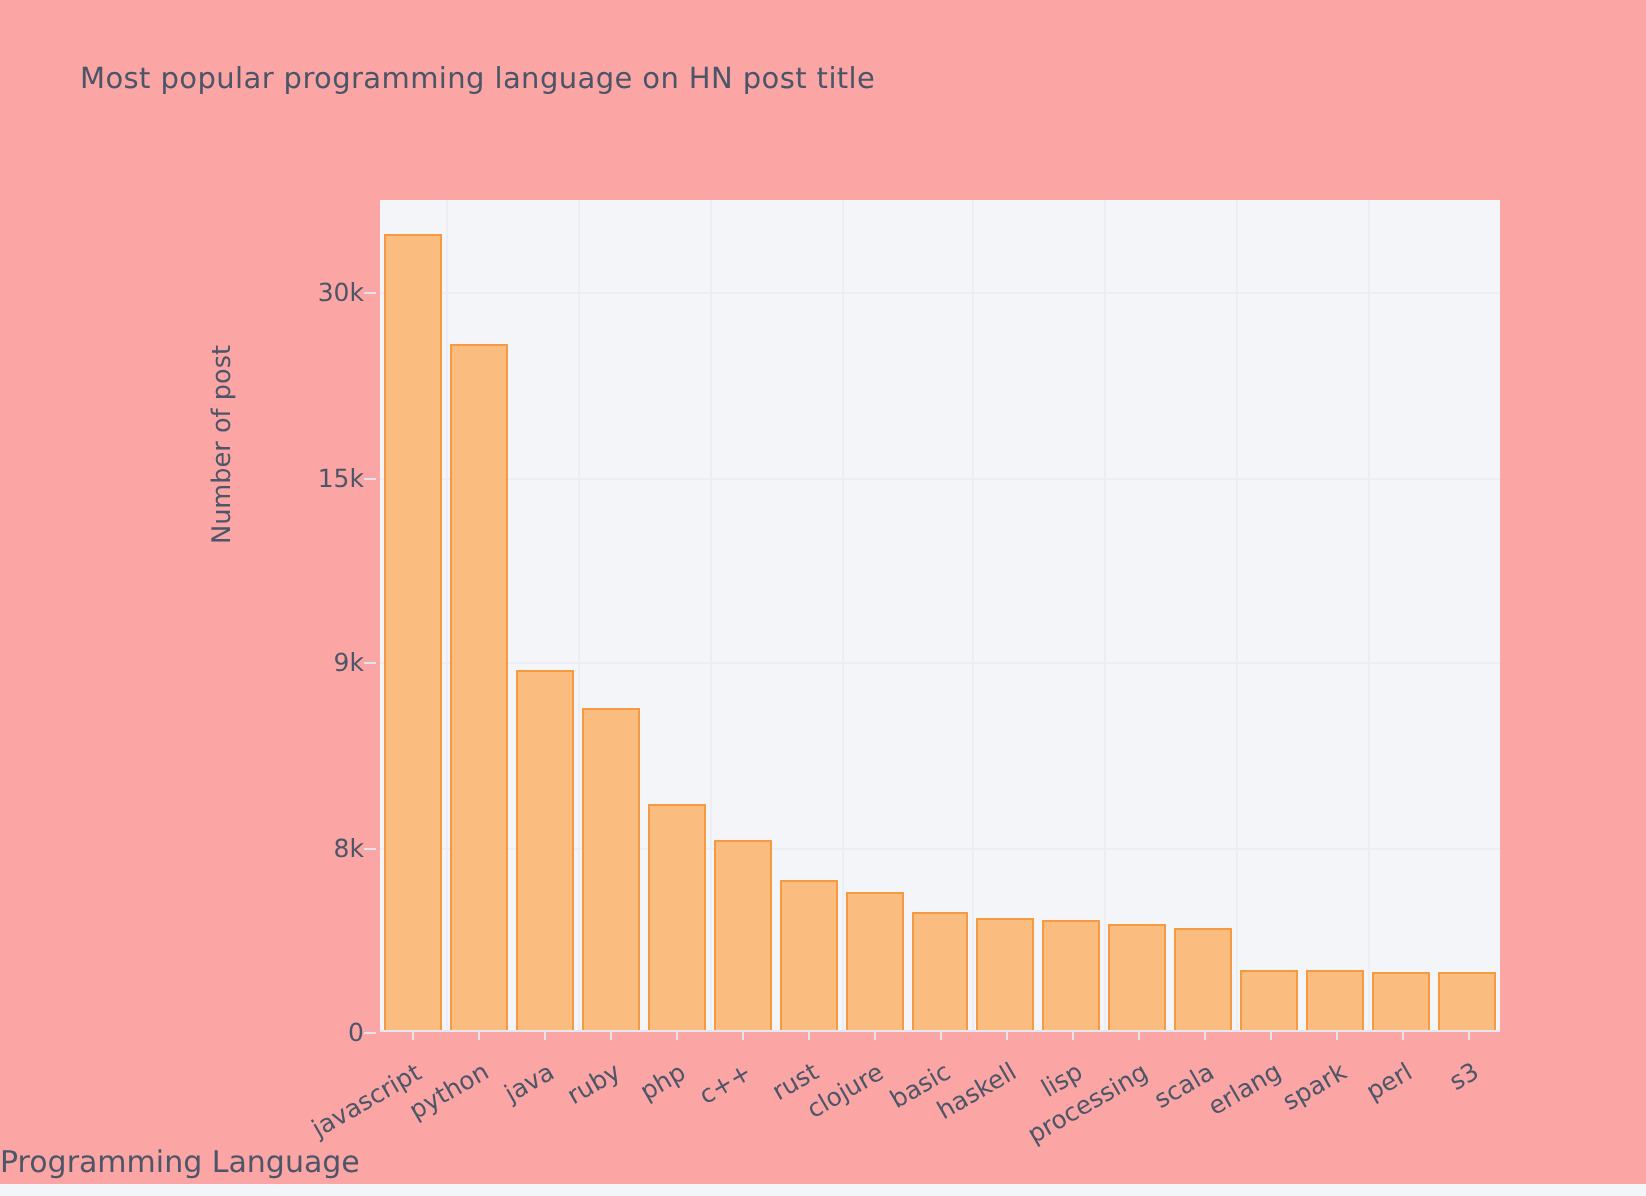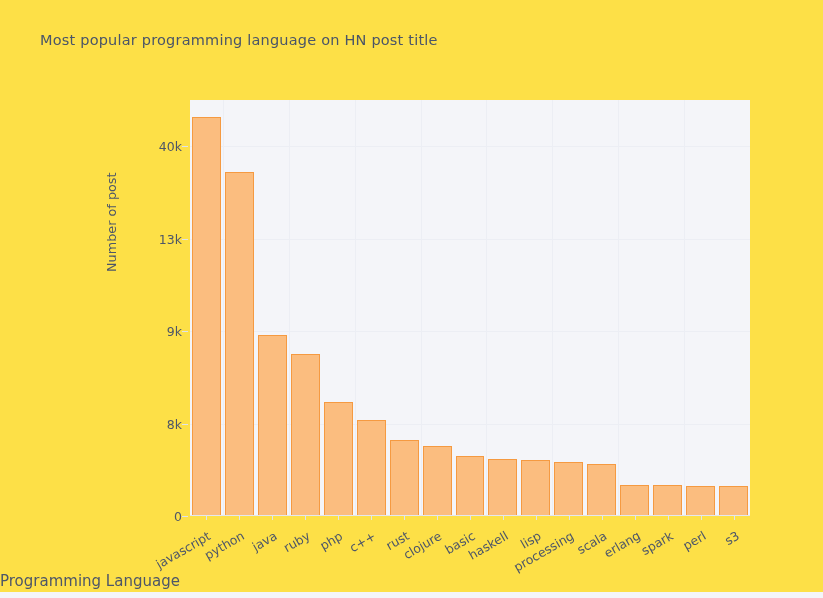--- a/index.html
+++ b/index.html
@@ -11,21 +11,21 @@
     height: 598px;
     background: #f4f5f9;
     font-family: "DejaVu Sans", sans-serif;
     overflow: hidden;
   }
 
   .figure {
     position: relative;
     width: 823px;
     height: 592px;
-    background: #fde047;
+    background: #fca5a5;
   }
 
   
   .chart-title {
     position: absolute;
     left: 40px;
     top: 32px;
     font-size: 14.5px;
     color: #4a5568;
     letter-spacing: 0.2px;
@@ -165,22 +165,22 @@
 <div class="figure">
 
   <div class="chart-title">Most popular programming language on HN post title</div>
 
   <div class="y-axis-title">Number of post</div>
 
   <div class="y-ticks">
       <div class="y-tick-label" style="top: 416px;">0</div>
       <div class="y-tick-label" style="top: 323.556px;">8k</div>
       <div class="y-tick-label" style="top: 231.111px;">9k</div>
-      <div class="y-tick-label" style="top: 138.667px;">13k</div>
-      <div class="y-tick-label" style="top: 46.2222px;">40k</div>
+      <div class="y-tick-label" style="top: 138.667px;">15k</div>
+      <div class="y-tick-label" style="top: 46.2222px;">30k</div>
     </div>
 
   <div class="plot-area">
     <div class="gridlines-h">
         <div class="gridline-h" style="top: 323.556px;"></div>
         <div class="gridline-h" style="top: 231.111px;"></div>
         <div class="gridline-h" style="top: 138.667px;"></div>
         <div class="gridline-h" style="top: 46.2222px;"></div>
       </div>
     <div class="gridlines-v">

